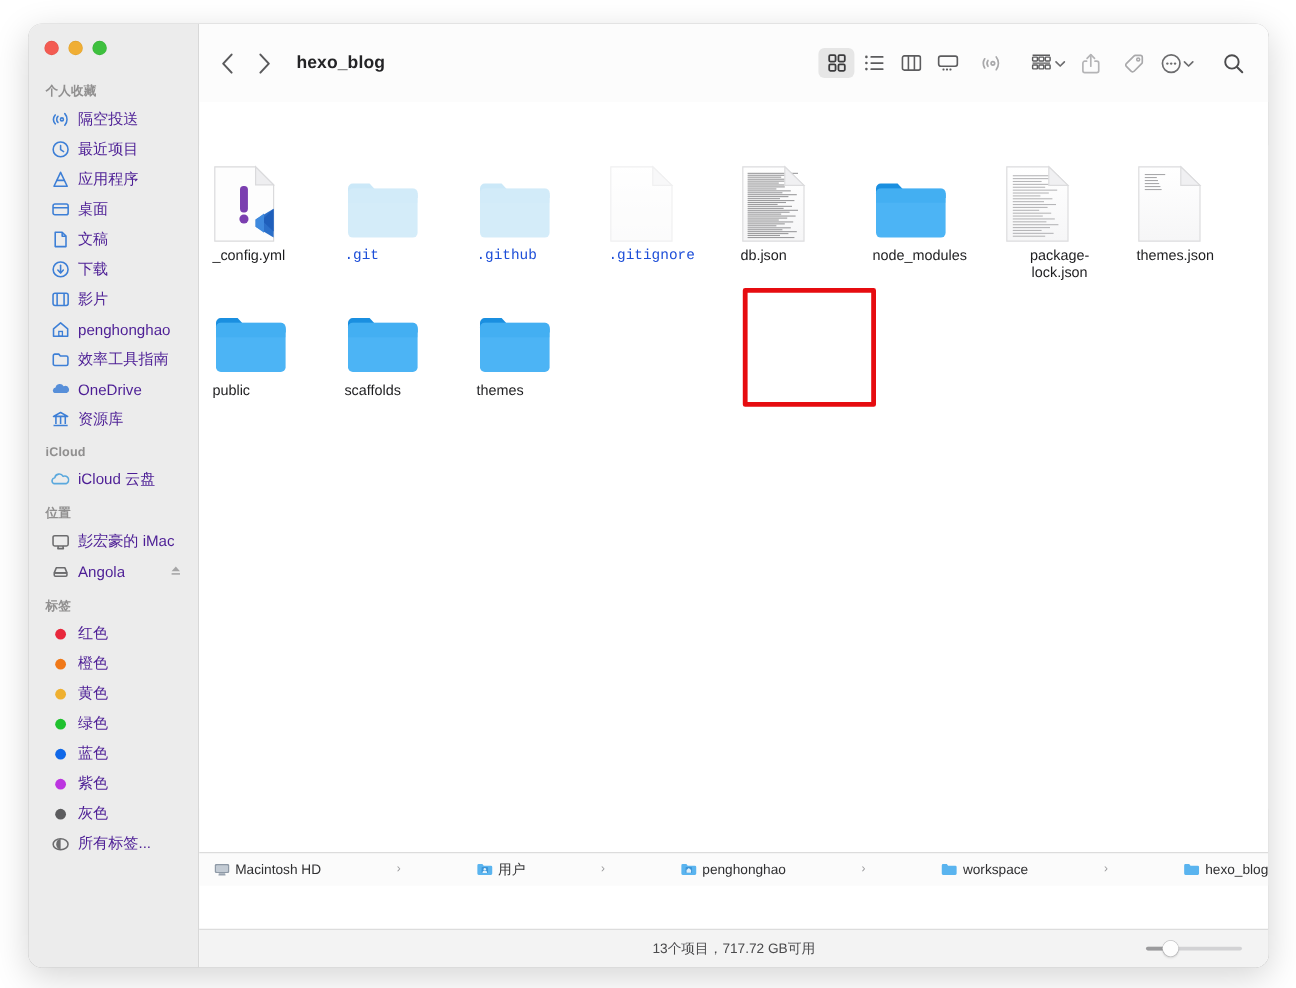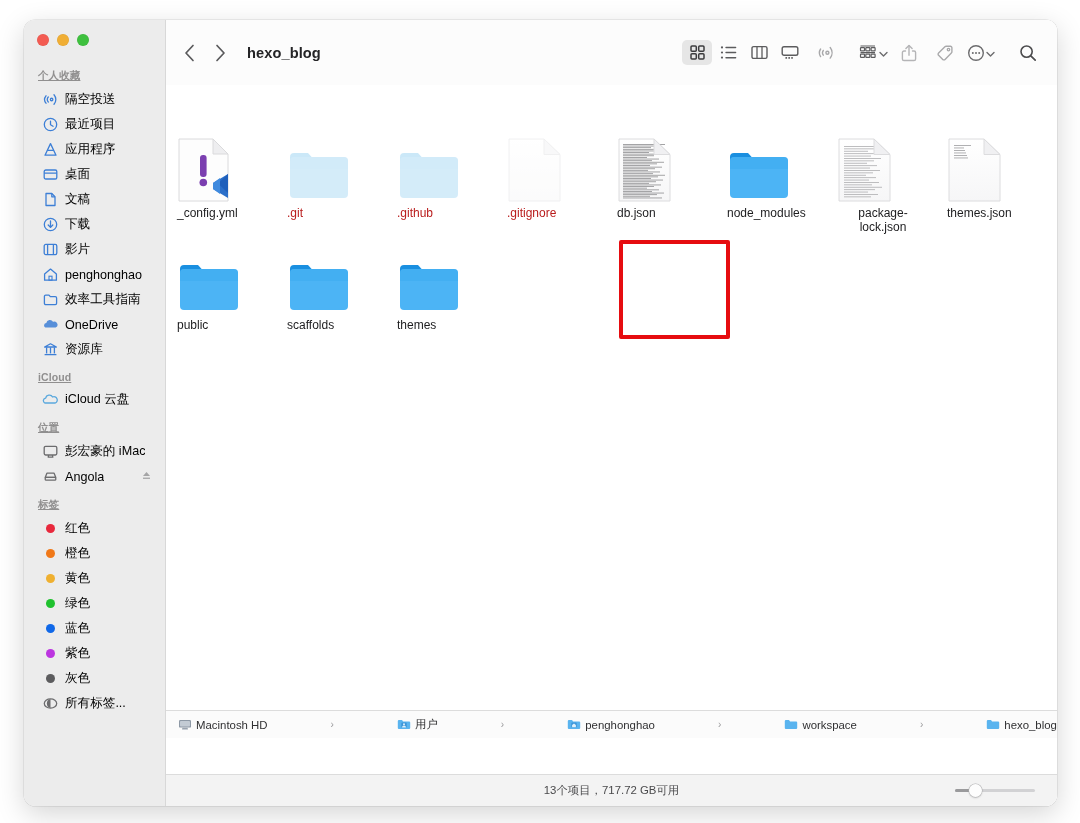--- a/index.html
+++ b/index.html
@@ -40,31 +40,30 @@
   .light.red { background: #f35b52; box-shadow: inset 0 0 0 0.5px rgba(0,0,0,.07); }
   .light.yellow { background: #f0ae34; box-shadow: inset 0 0 0 0.5px rgba(0,0,0,.07); }
   .light.green { background: #3ec03e; box-shadow: inset 0 0 0 0.5px rgba(0,0,0,.07); }
 
   .sb-section-title {
     font-size: 10.5px;
     color: #908f8f;
     font-weight: 700;
     padding: 9px 0 4px 14px;
     letter-spacing: .1px;
-    text-decoration: underline;
   }
   .sb-item {
     height: 25px;
     display: flex;
     align-items: center;
     padding-left: 13px;
     padding-right: 8px;
     gap: 7px;
     font-size: 12.6px;
-    color: #000000;
+    color: #4c1d95;
     border-radius: 5px;
     margin: 0 5px;
     position: relative;
   }
   .sb-item .label { white-space: nowrap; overflow: hidden; text-overflow: ellipsis; }
   .sb-ico {
     width: 16px; height: 16px;
     flex: 0 0 16px;
     display: flex; align-items: center; justify-content: center;
   }
@@ -124,21 +123,21 @@
     margin-bottom: 4px;
   }
   .cell .name {
     font-size: 12px;
     color: #1d1d1f;
     text-align: center;
     line-height: 13.5px;
     max-width: 92px;
     word-break: break-word;
   }
-  .cell.dim .name { color: #b91c1c; }
+  .cell.dim .name { color: #1d4ed8; font-family: Liberation Mono, monospace; }
   .cell.dim .thumb { opacity: .42; }
 
   
   #pathbar {
     height: 28px;
     border-top: 0.5px solid #dcdcdc;
     background: #fbfbfb;
     display: flex; align-items: center;
     padding-left: 12px;
     gap: 5px;

